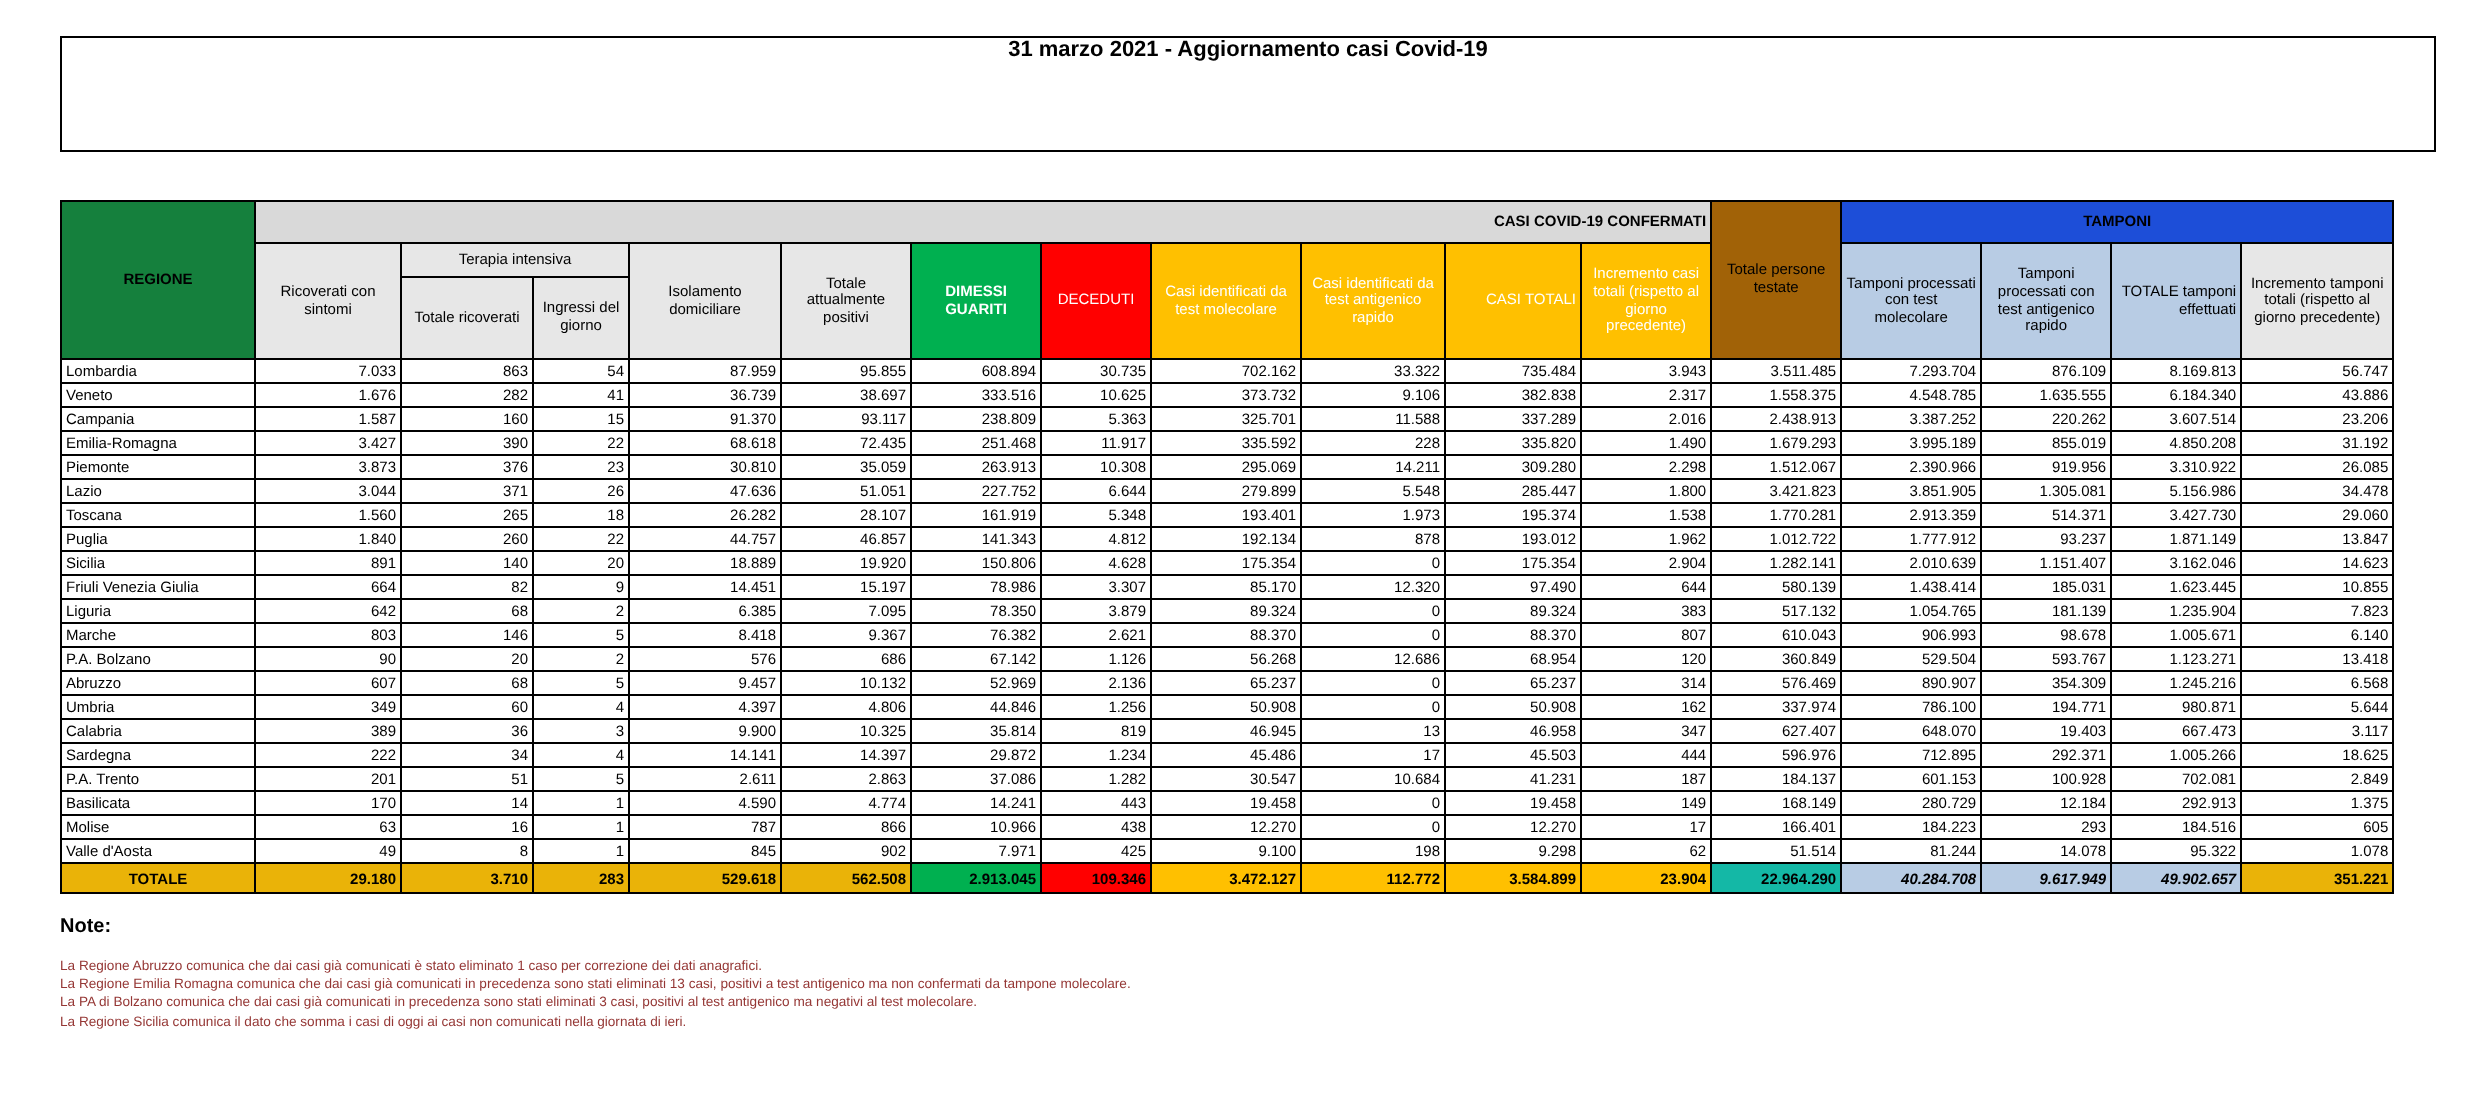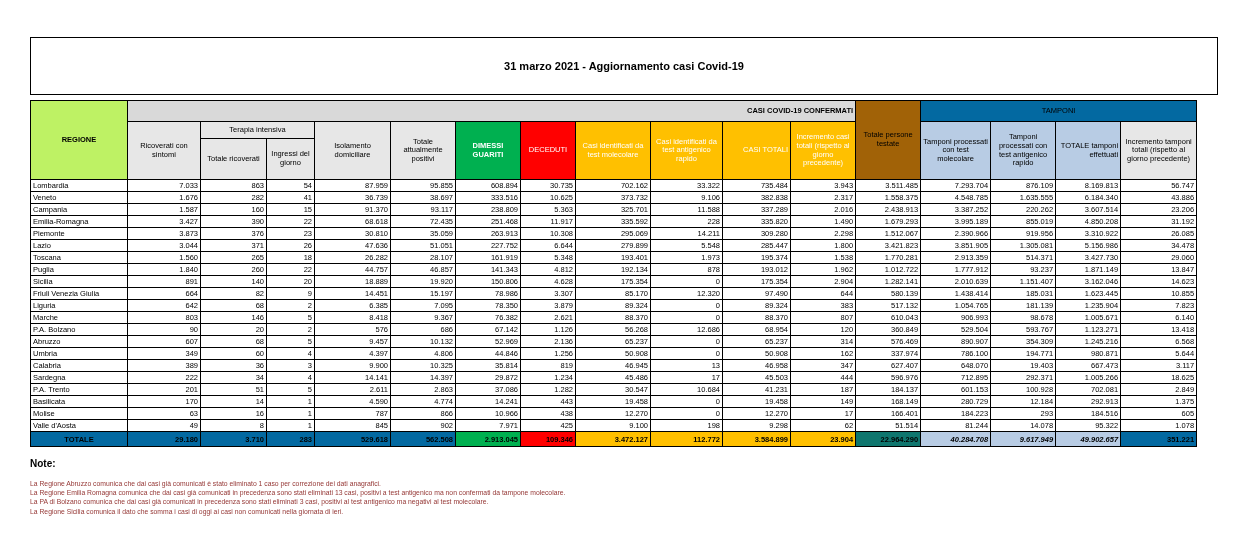--- a/index.html
+++ b/index.html
@@ -1,48 +1,48 @@
 <!DOCTYPE html>
 <html><head>
 <meta charset="utf-8">
 <style>
   html,body{margin:0;padding:0;background:#fff;}
   .page{position:relative;width:1246px;height:547px;background:#fff;
         font-family:"Liberation Sans",sans-serif;color:#000;overflow:hidden;}
-  .title-box{position:absolute;left:30px;top:37px;width:1186px;height:56px;
-             border:1px solid #000;display:flex;flex-direction:column;
+  .title-box{position:absolute;left:30px;top:18px;width:1186px;height:56px;
+             border:1px solid #000;display:flex;flex-direction:row;
              justify-content:space-evenly;text-align:center;}
   .title-box div{font-size:11px;font-weight:bold;}
   table.covid{position:absolute;left:30px;top:100px;width:1166px;
               border-collapse:collapse;table-layout:fixed;}
   table.covid th, table.covid td{border:1px solid #000;overflow:hidden;
               font-size:7.5px;padding:0 2px;vertical-align:middle;}
   table.covid{border:1.5px solid #000;}
   thead th{text-align:center;font-weight:normal;line-height:1.15;}
   .band-row th{height:20px;}
   .sub-row1 th{height:16px;margin-top:19px;}
   .sub-row2 th{height:40px;}
-  .h-regione{background:#bef264;font-weight:bold;font-size:8px;}
+  .h-regione{background:#15803d;font-weight:bold;font-size:8px;}
   .h-band{background:#d9d9d9;font-weight:bold;font-size:8.5px;text-align:right;}
-  .h-tamponi-band{background:#0369a1;font-weight:normal;font-size:8px;}
+  .h-tamponi-band{background:#1d4ed8;font-weight:bold;font-size:8px;}
   .h-sub{background:#e7e7e7;font-size:7px;}
   .h-green{background:#00b050;color:#fff;font-weight:bold;font-size:7px;}
   .h-red{background:#ff0000;color:#fff;font-weight:normal;font-size:7px;}
   .h-yellow{background:#ffc000;color:#fff;font-size:7px;}
   .h-peri{background:#b8cce4;font-size:7px;}
   .h-testate{background:#a16207;font-size:7px;}
   .h-bold{font-weight:normal;text-align:right;}
   tbody td{height:11px;text-align:right;background:#fff;white-space:nowrap;}
   tbody td.region{text-align:left;}
   tbody tr.total td{height:14px;font-weight:bold;}
-  td.t-gray{background:#0369a1;}
+  td.t-gray{background:#eab308;}
   td.t-green{background:#00b050;}
   td.t-red{background:#ff0000;}
   td.t-yellow{background:#ffc000;}
-  td.t-cyan{background:#0f766e;}
+  td.t-cyan{background:#14b8a6;}
   td.t-peri{background:#b8cce4;font-style:italic;}
   tbody tr.total td.region{text-align:center;}
   .notes{position:absolute;left:30px;top:458px;width:1100px;}
   .notes-title{font-size:10px;font-weight:bold;margin-bottom:10px;}
   .note-line{font-size:6.8px;color:#953735;line-height:1.35;}
 </style>
 </head>
 <body>
 
 <div class="page">

